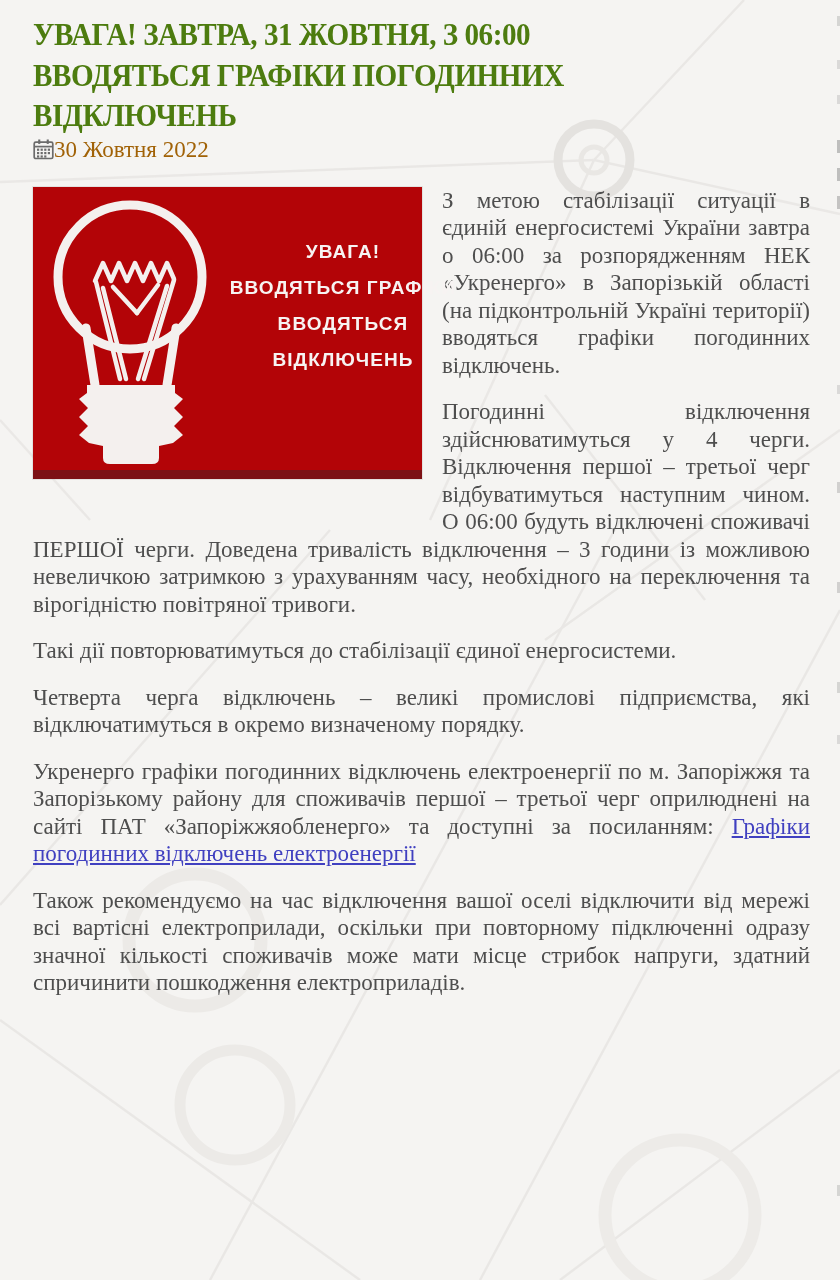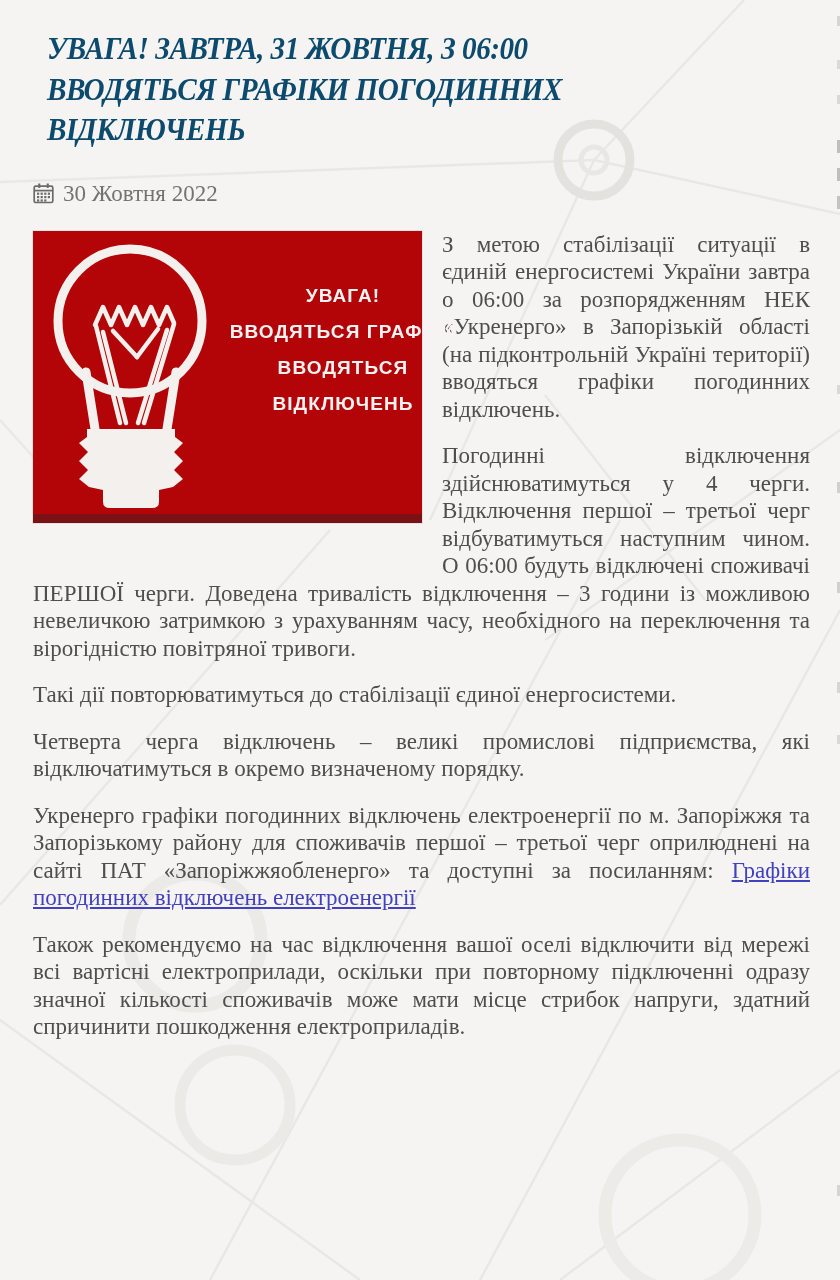--- a/index.html
+++ b/index.html
@@ -4,24 +4,24 @@
 <style>
   html,body{margin:0;padding:0;}
   body{
     width:840px;height:1280px;overflow:hidden;position:relative;
     background:#f5f4f2;
     font-family:"Liberation Serif",serif;
   }
   .bg-svg{position:absolute;left:0;top:0;z-index:0;}
   .page{position:relative;z-index:1;padding:15px 30px 0 33px;}
 
-  h1.title{margin:14px;color:#0c4a6e;font-size:31px;line-height:40.5px;font-weight:bold;letter-spacing:-0.5px;font-style:italic;}
+  h1.title{margin:0;color:#4d7c0f;font-size:31px;line-height:40.5px;font-weight:bold;letter-spacing:-0.5px;}
   .title-line{display:block;transform:scaleX(0.94);transform-origin:0 50%;white-space:nowrap;}
 
-  .date-row{display:flex;align-items:center;gap:9px;margin-top:30px;color:#737373;font-size:23px;}
+  .date-row{display:flex;align-items:center;gap:0;color:#a16207;font-size:23px;}
   .date-row svg{flex:0 0 auto;display:block;}
 
   .article{margin-top:24px;font-size:23px;line-height:27.5px;color:#4e4e4e;text-align:justify;}
   .article p{margin:0 0 19px 0;}
 
   .banner{
     float:left;width:389px;height:292px;margin:0 20px 36px 0;
     background:#b30407;position:relative;
     box-shadow:0 0 0 1px rgba(0,0,0,.07);
   }

